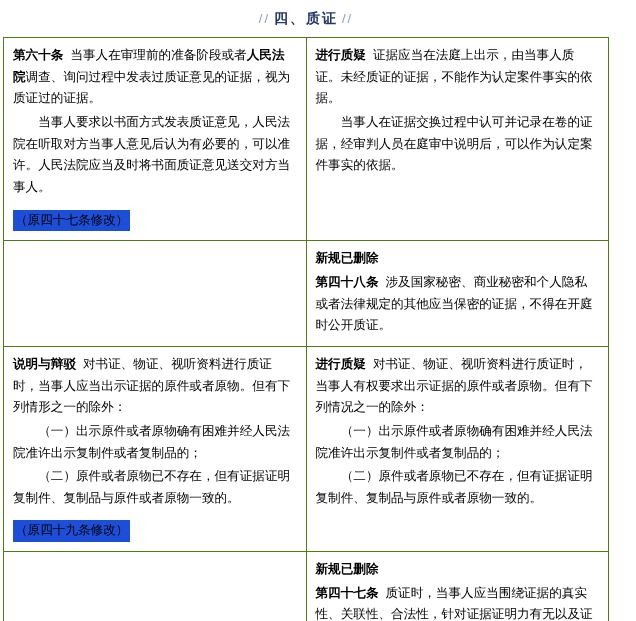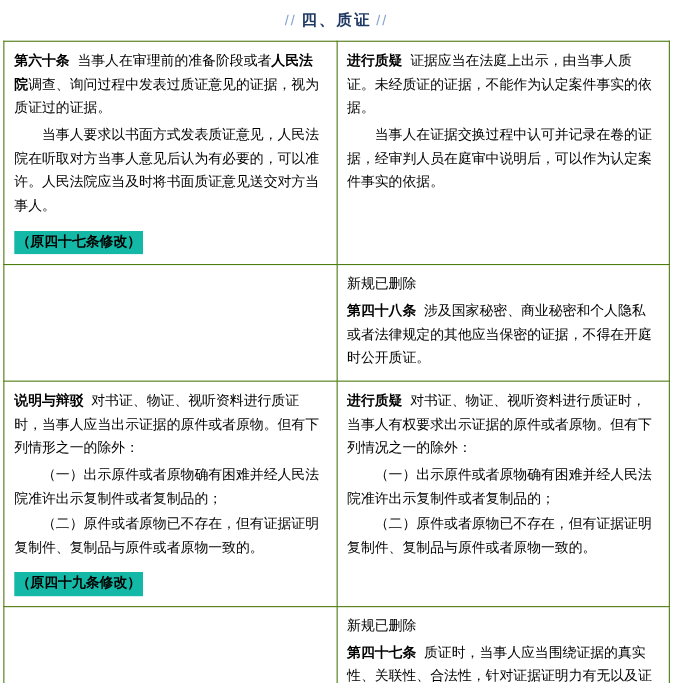--- a/index.html
+++ b/index.html
@@ -61,28 +61,28 @@
     text-indent: 2em;
   }
   .art {
     font-weight: bold;
   }
   .strong {
     font-weight: bold;
   }
   .tagline {
     margin-top: 9px;
-    font-weight: bold;
+    font-weight: normal;
     color: #000000;
-    background: #14b8a6;
+    background: #1d4ed8;
     display: inline-block;
     padding: 0 2px;
   }
   .newdel {
-    font-weight: normal;
+    font-weight: bold;
     margin-bottom: 1px;
   }
   .cell-deleted {
     background: #ffffff;
   }
 </style>
 </head>
 <body>
 
 <div class="page">

